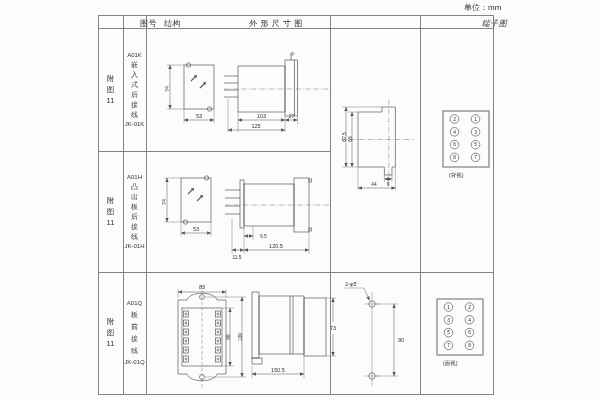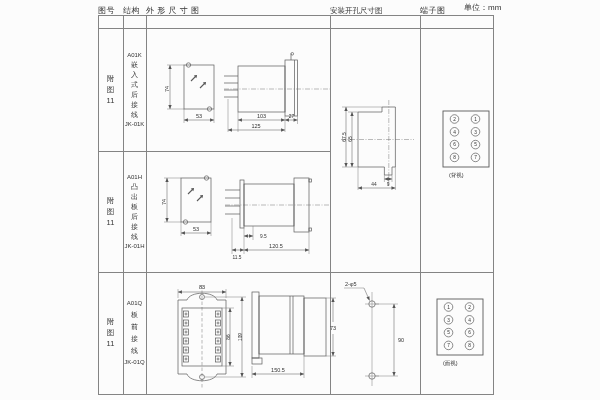--- a/index.html
+++ b/index.html
@@ -1,22 +1,22 @@
 <!DOCTYPE html>
 <html><head>
 <meta charset="utf-8">
 <style>
   html,body{margin:0;padding:0;background:#ffffff;}
   #canvas{position:relative;width:600px;height:400px;background:#fcfcfc;overflow:hidden;
           font-family:"Liberation Sans","DejaVu Sans",sans-serif;color:#333;}
   .hline,.vline{position:absolute;background:#848484;}
   .hline{height:1px;}
   .vline{width:1px;}
-  .th{position:absolute;top:4px;height:13px;line-height:14px;
-      font-size:8px;color:#333;letter-spacing:0.5px;}
+  .th{position:absolute;top:17px;height:13px;line-height:14px;text-align:center;
+      font-size:8px;color:#333;letter-spacing:0.5px;padding-left:38px;}
   .cellcol{position:absolute;display:flex;flex-direction:column;align-items:center;
            justify-content:center;gap:3px;text-align:center;}
   .figch{font-size:7.5px;line-height:8px;}
   .model{font-size:6px;line-height:7px;letter-spacing:0;}
   .dch{font-size:7px;line-height:8px;}
   .unit{position:absolute;font-size:8px;color:#333;}
   .dwg{position:absolute;overflow:visible;}
   .dwg line,.dwg path,.dwg rect,.dwg circle{stroke:#5a5a5a;fill:none;stroke-width:0.7;}
   .dwg .ext{stroke:#707070;stroke-width:0.45;}
   .dwg .dim{stroke:#555;stroke-width:0.5;}
@@ -55,22 +55,21 @@
   <div class="vline" style="left:98px;top:15px;height:380px;"></div>
   <div class="vline" style="left:123px;top:15px;height:380px;"></div>
   <div class="vline" style="left:146px;top:15px;height:380px;"></div>
   <div class="vline" style="left:330px;top:15px;height:380px;"></div>
   <div class="vline" style="left:420px;top:15px;height:380px;"></div>
   <div class="vline" style="left:493px;top:15px;height:380px;"></div>
 
   <div class="th" style="left:98px;width:25px;">图号</div>
   <div class="th" style="left:123px;width:23px;">结构</div>
   <div class="th" style="left:146px;width:184px;">外 形 尺 寸 图</div>
-  <div class="th" style="left:330px;width:90px;font-size:7.5px;letter-spacing:0;">安装开孔尺寸图</div>
-  <div class="th" style="left:420px;width:73px;">端子图</div>
+  <div class="th" style="left:420px;width:73px;font-style:italic;">端子图</div>
 
   <div class="cellcol" style="left:98px;top:28px;width:25px;height:123px;">
     <span class="figch">附</span>
     <span class="figch">图</span>
     <span class="figch">11</span>
   </div>
   <div class="cellcol" style="left:98px;top:151px;width:25px;height:121px;">
     <span class="figch">附</span>
     <span class="figch">图</span>
     <span class="figch">11</span>

